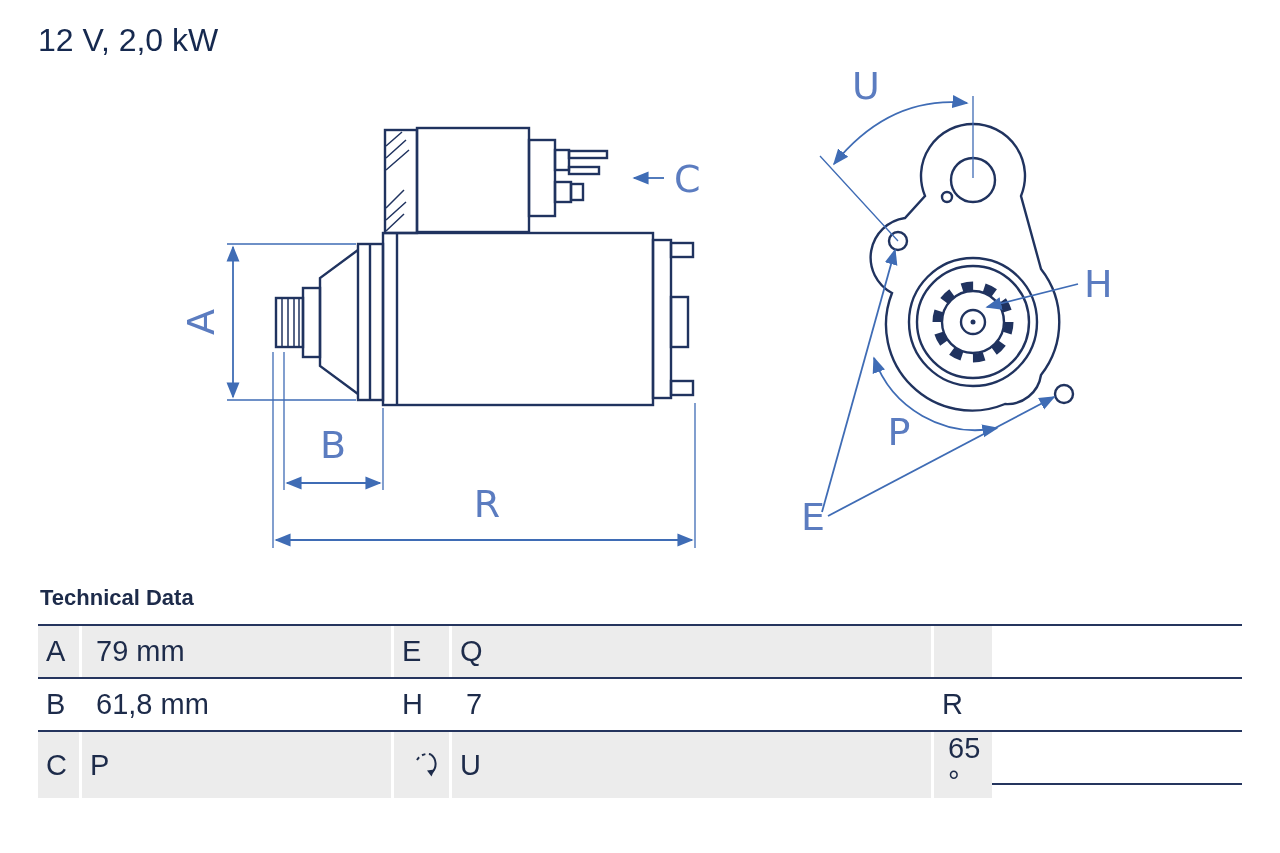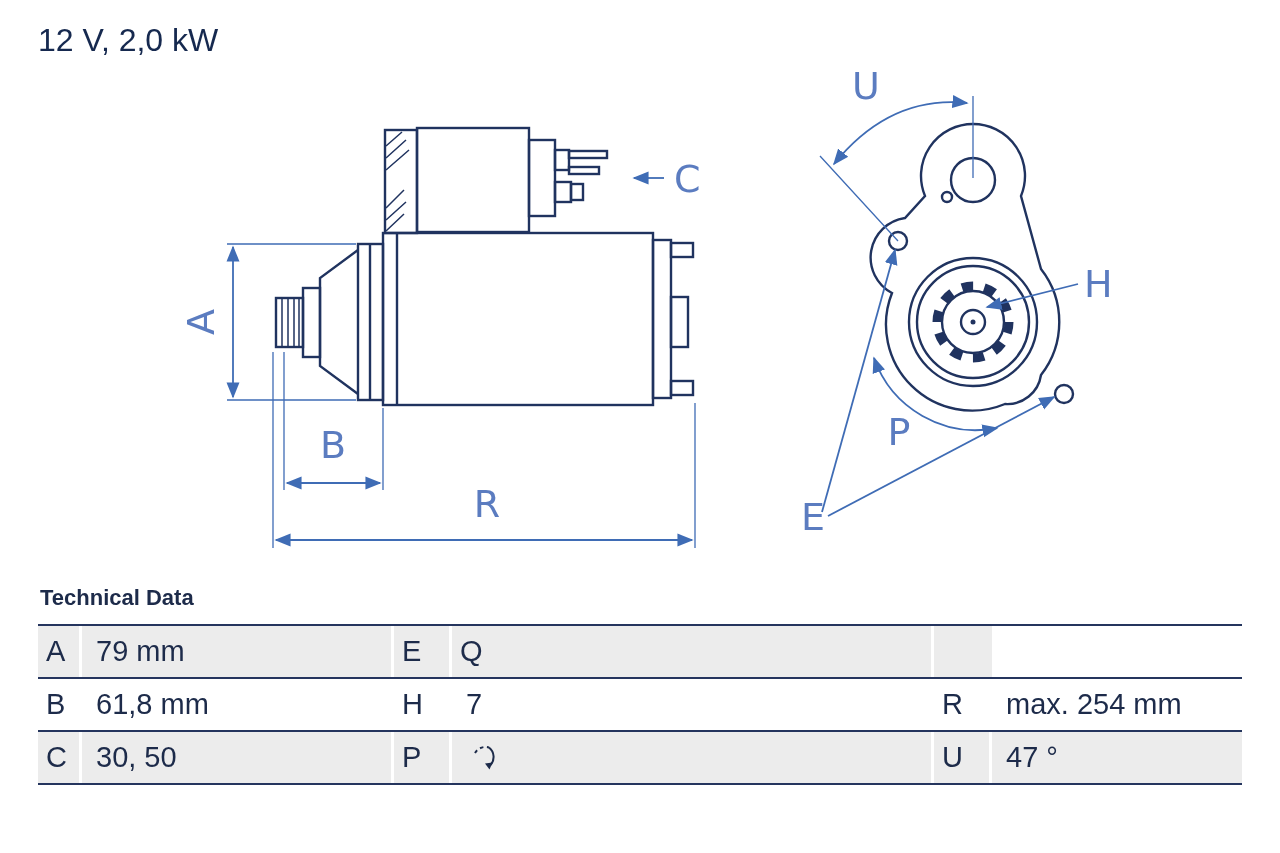--- a/index.html
+++ b/index.html
@@ -136,35 +136,33 @@
         <div class="cell k">Q</div>
         <div class="cell v"></div>
       </div>
 
       <div class="row">
         <div class="cell k">B</div>
         <div class="cell v">61,8 mm</div>
         <div class="cell k">H</div>
         <div class="cell v">7</div>
         <div class="cell k">R</div>
-        <div class="cell v">max. 254 mm</div>
       </div>
 
       <div class="row shade">
         <div class="cell k">C</div>
-        <div class="cell v">30, 50</div>
         <div class="cell k">P</div>
         <div class="cell v">
           <svg class="rot-icon" width="32" height="32" viewBox="0 0 32 32">
             <path d="M7,11 A12,12 0 0 1 21,5.5" fill="none" stroke="#1d2b4a" stroke-width="2" stroke-dasharray="3.5 3.5"></path>
             <path d="M21,5.5 A12,12 0 0 1 22,23.5" fill="none" stroke="#1d2b4a" stroke-width="2"></path>
             <path d="M17,21.5 L24.5,20.5 L21.5,27.5 Z" fill="#1d2b4a" stroke="none"></path>
           </svg>
           <span></span>
         </div>
         <div class="cell k">U</div>
-        <div class="cell v">47 °</div>
+        <div class="cell v">65 °</div>
       </div>
 
     </div>
   </div>
 
 </div>
 
 </body></html>

